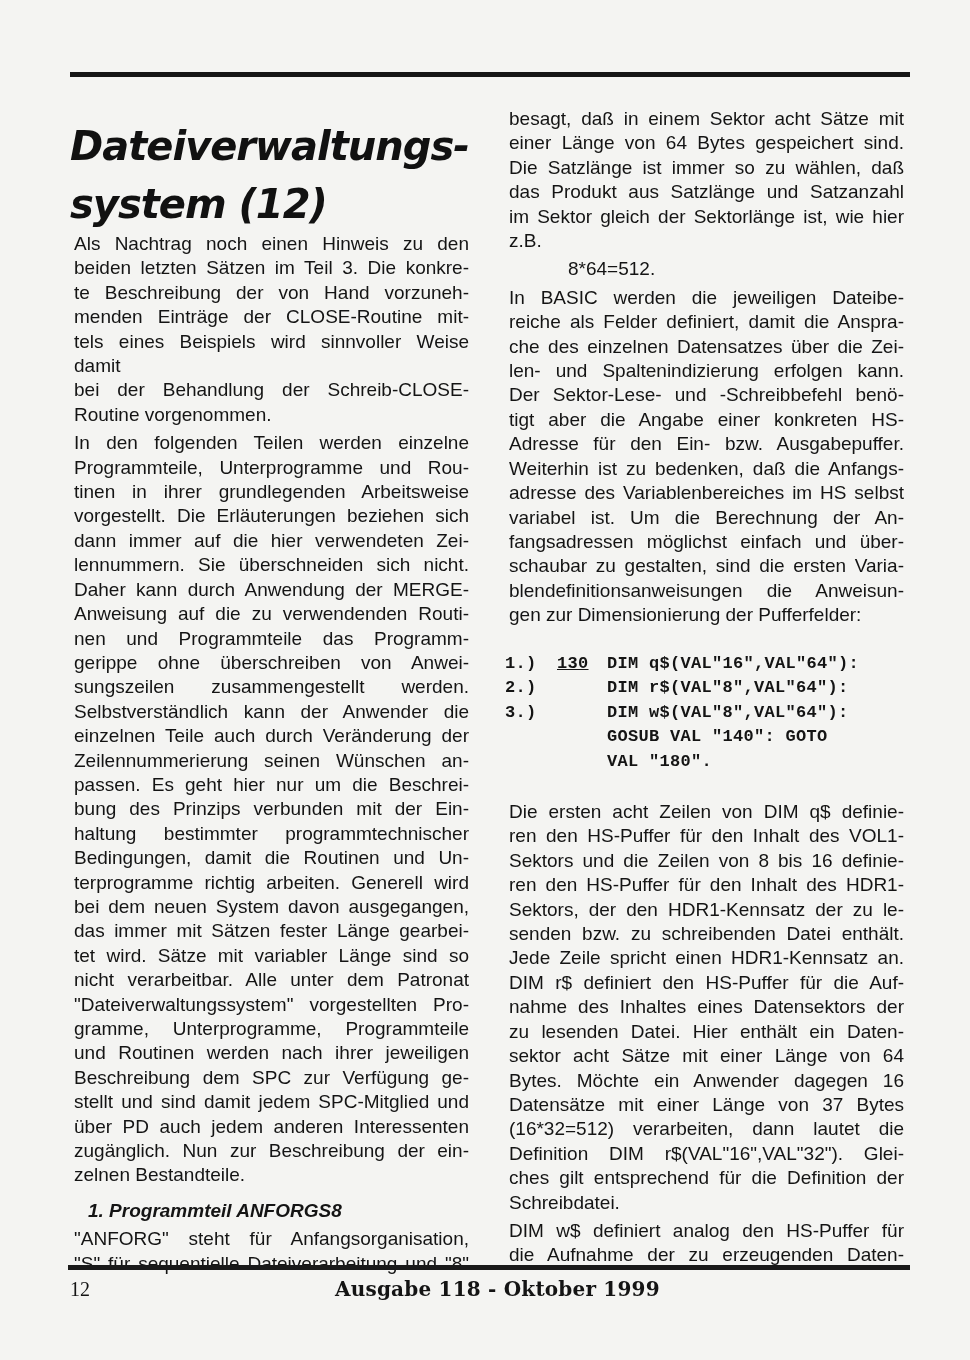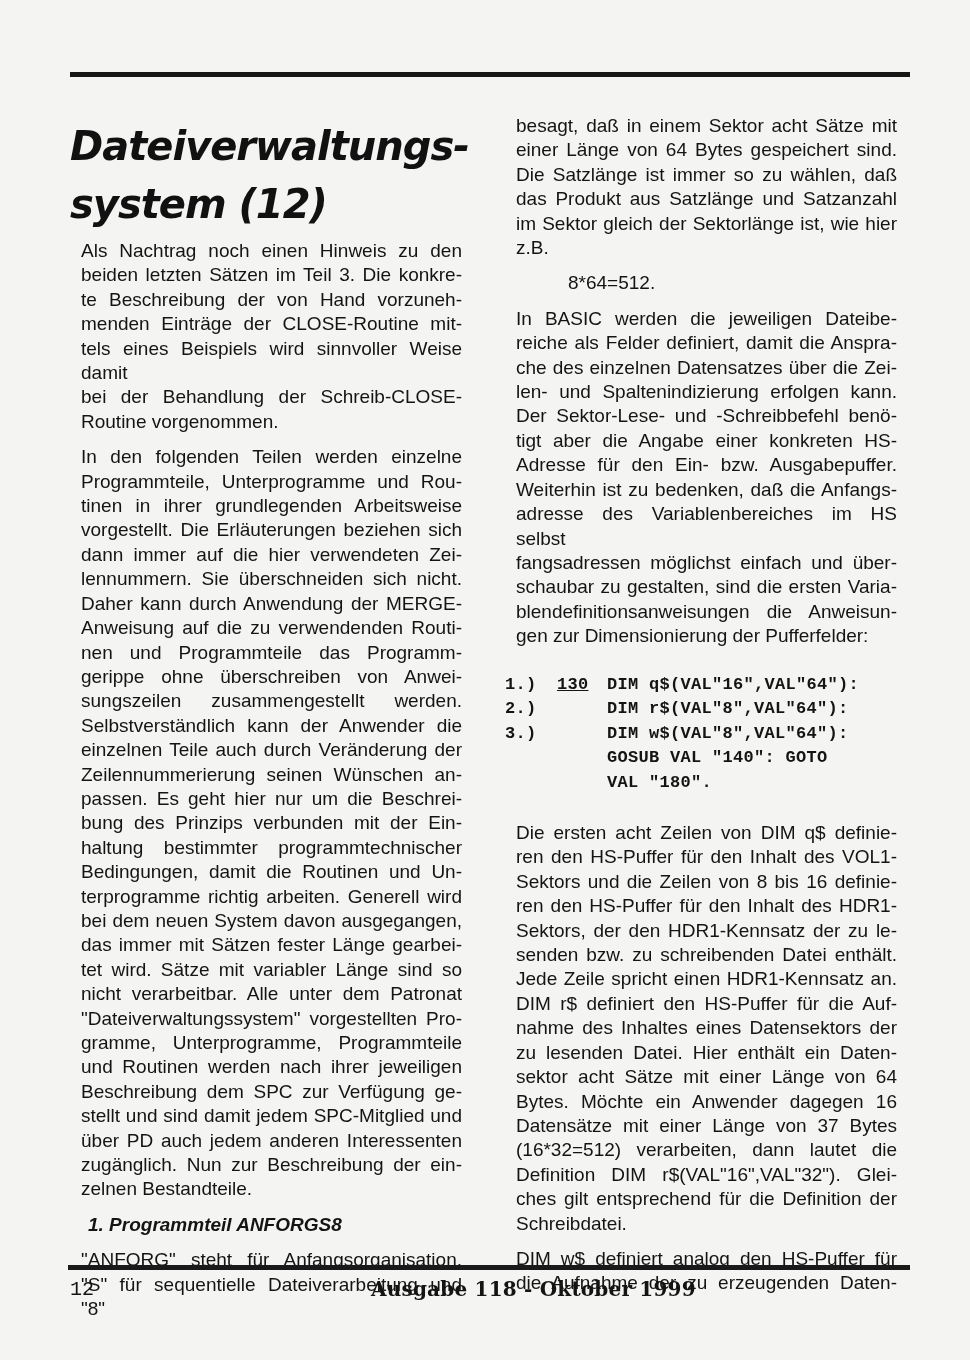--- a/index.html
+++ b/index.html
@@ -18,41 +18,41 @@
     position: absolute; font-size: 19px; line-height: 24.4px; text-align: justify;
     text-align-last: left;
   }
   .col-left { left: 70px; top: 228px; width: 403px; }
   .col-right { left: 505px; top: 103px; width: 403px; }
   .title {
     position: absolute; left: 70px; top: 117px; width: 420px;
     font-family: "DejaVu Sans", sans-serif; font-weight: bold; font-style: italic;
     font-size: 40px; line-height: 58px; letter-spacing: -1px; color: #111;
   }
-  .para { margin: 11px; }
+  .para { margin: 4px; }
   .para span.line { display: block; text-align: justify; text-align-last: justify; }
   .para span.line.last { text-align-last: left; }
   .subhead { font-weight: bold; font-style: italic; margin: 11px 0 0 18px; }
   .formula { padding-left: 63px; }
   .code {
     margin: 24px 0 26px 0;
     font-family: "Liberation Mono", monospace; font-weight: bold;
     font-size: 17px; line-height: 24.5px; white-space: pre; letter-spacing: 0.3px;
   }
   .code-row { display: flex; }
   .code-num { width: 52px; }
   .code-ln { width: 50px; text-decoration: underline; }
   .footer-page {
     position: absolute; left: 70px; top: 1278px; font-size: 20px;
-    font-family: Liberation Mono, monospace;
+    font-family: Liberation Serif, serif;
     text-align: center;
   }
   .footer-issue {
     position: absolute; left: 335px; top: 1277px; font-size: 20px; font-weight: bold;
-    font-family: "DejaVu Serif", serif; letter-spacing: 0.2px; margin-left: 36px;
+    font-family: "DejaVu Serif", serif; letter-spacing: 0.2px;
   }
 </style>
 </head>
 <body>
 
 <div class="rule-top"></div>
 
 <div class="title">
   <div>Dateiverwaltungs-</div>
   <div>system (12)</div>
@@ -121,20 +121,21 @@
   <div class="para">
       <span class="line">In BASIC werden die jeweiligen Dateibe-</span>
       <span class="line">reiche als Felder definiert, damit die Anspra-</span>
       <span class="line">che des einzelnen Datensatzes über die Zei-</span>
       <span class="line">len- und Spaltenindizierung erfolgen kann.</span>
       <span class="line">Der Sektor-Lese- und -Schreibbefehl benö-</span>
       <span class="line">tigt aber die Angabe einer konkreten HS-</span>
       <span class="line">Adresse für den Ein- bzw. Ausgabepuffer.</span>
       <span class="line">Weiterhin ist zu bedenken, daß die Anfangs-</span>
       <span class="line">adresse des Variablenbereiches im HS selbst</span>
+      <span class="line">variabel ist. Um die Berechnung der An-</span>
       <span class="line">fangsadressen möglichst einfach und über-</span>
       <span class="line">schaubar zu gestalten, sind die ersten Varia-</span>
       <span class="line">blendefinitionsanweisungen die Anweisun-</span>
       <span class="line last">gen zur Dimensionierung der Pufferfelder:</span>
     </div>
   <div class="code" id="code-listing"><div class="code-row"><span class="code-num">1.)</span><span class="code-ln">130</span><span>DIM q$(VAL"16",VAL"64"):</span></div><div class="code-row"><span class="code-num">2.)</span><span class="code-ln"></span><span>DIM r$(VAL"8",VAL"64"):</span></div><div class="code-row"><span class="code-num">3.)</span><span class="code-ln"></span><span>DIM w$(VAL"8",VAL"64"):</span></div><div class="code-row"><span class="code-num"></span><span class="code-ln"></span><span>GOSUB VAL "140": GOTO</span></div><div class="code-row"><span class="code-num"></span><span class="code-ln"></span><span>VAL "180".</span></div></div>
   <div class="para">
       <span class="line">Die ersten acht Zeilen von DIM q$ definie-</span>
       <span class="line">ren den HS-Puffer für den Inhalt des VOL1-</span>
       <span class="line">Sektors und die Zeilen von 8 bis 16 definie-</span>

